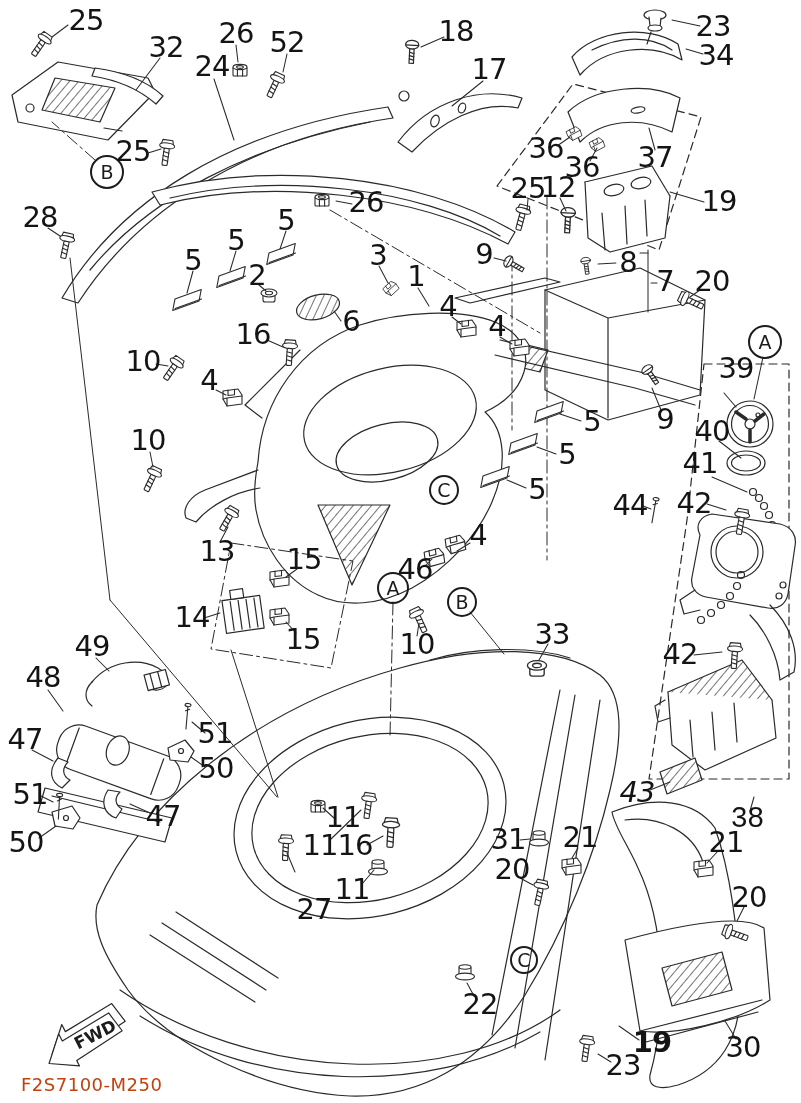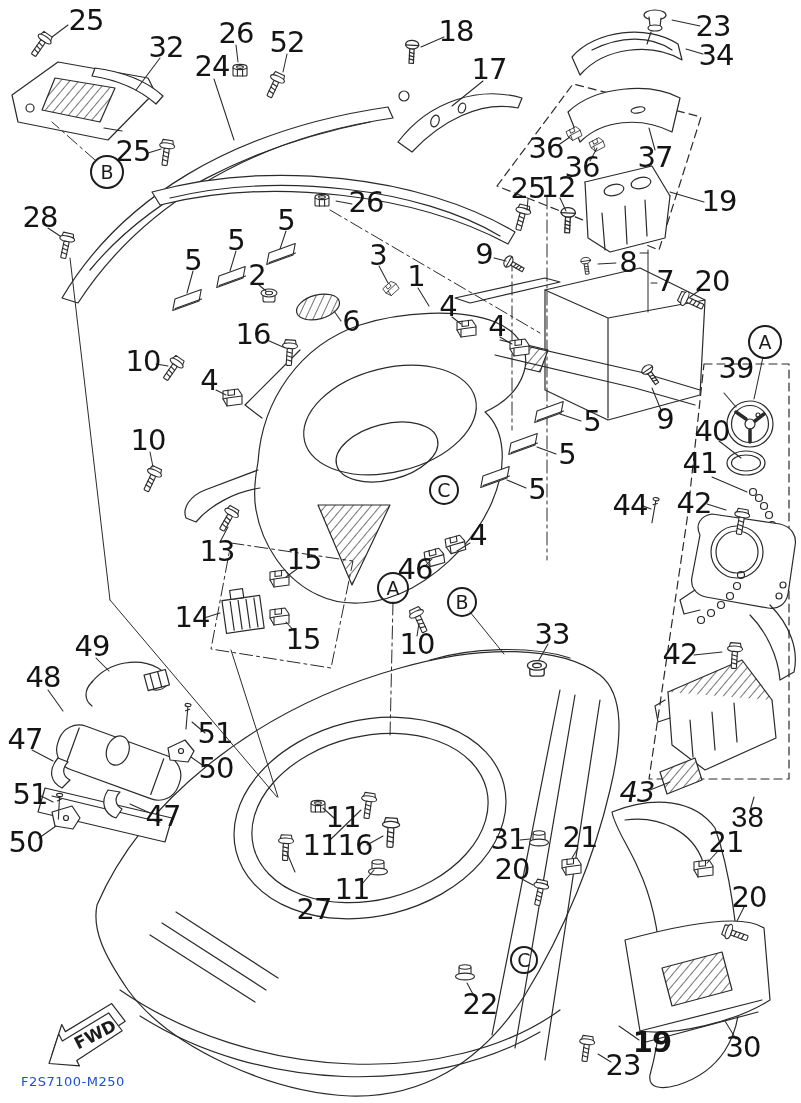--- a/index.html
+++ b/index.html
@@ -6,21 +6,21 @@
   body{width:801px;height:1103px;position:relative;overflow:hidden;
        font-family:"DejaVu Sans","Liberation Sans",sans-serif;}
   .stage{position:absolute;inset:0;background:#fff;}
   svg.art{position:absolute;left:0;top:0;}
   #callout-layer,#marker-layer{position:absolute;left:0;top:0;width:801px;height:1018px;pointer-events:none;}
   .callout{position:absolute;transform:translate(-50%,-53%);font-size:29px;line-height:1;
            color:#141414;font-weight:400;letter-spacing:-1px;white-space:nowrap;}
   .marker{position:absolute;transform:translate(-50%,-50%);border:2px solid #1c1c1c;border-radius:50%;
           color:#1c1c1c;display:flex;align-items:center;justify-content:center;
           font-size:19px;font-weight:400;background:rgba(255,255,255,.0);}
-  .code-label{position:absolute;left:21px;top:1074px;font-size:13px;color:#1d4ed8;letter-spacing:.5px;}
+  .code-label{position:absolute;left:21px;top:1074px;font-size:18px;color:#c2410c;letter-spacing:.5px;}
 </style>
 </head>
 <body>
 
 <div class="stage">
 
 <svg class="art" width="801" height="1103" viewBox="0 0 801 1103">
   <defs>
     <pattern id="hat" patternUnits="userSpaceOnUse" width="7" height="7" patternTransform="rotate(40)">
       <rect width="7" height="7" fill="#fff"></rect>

